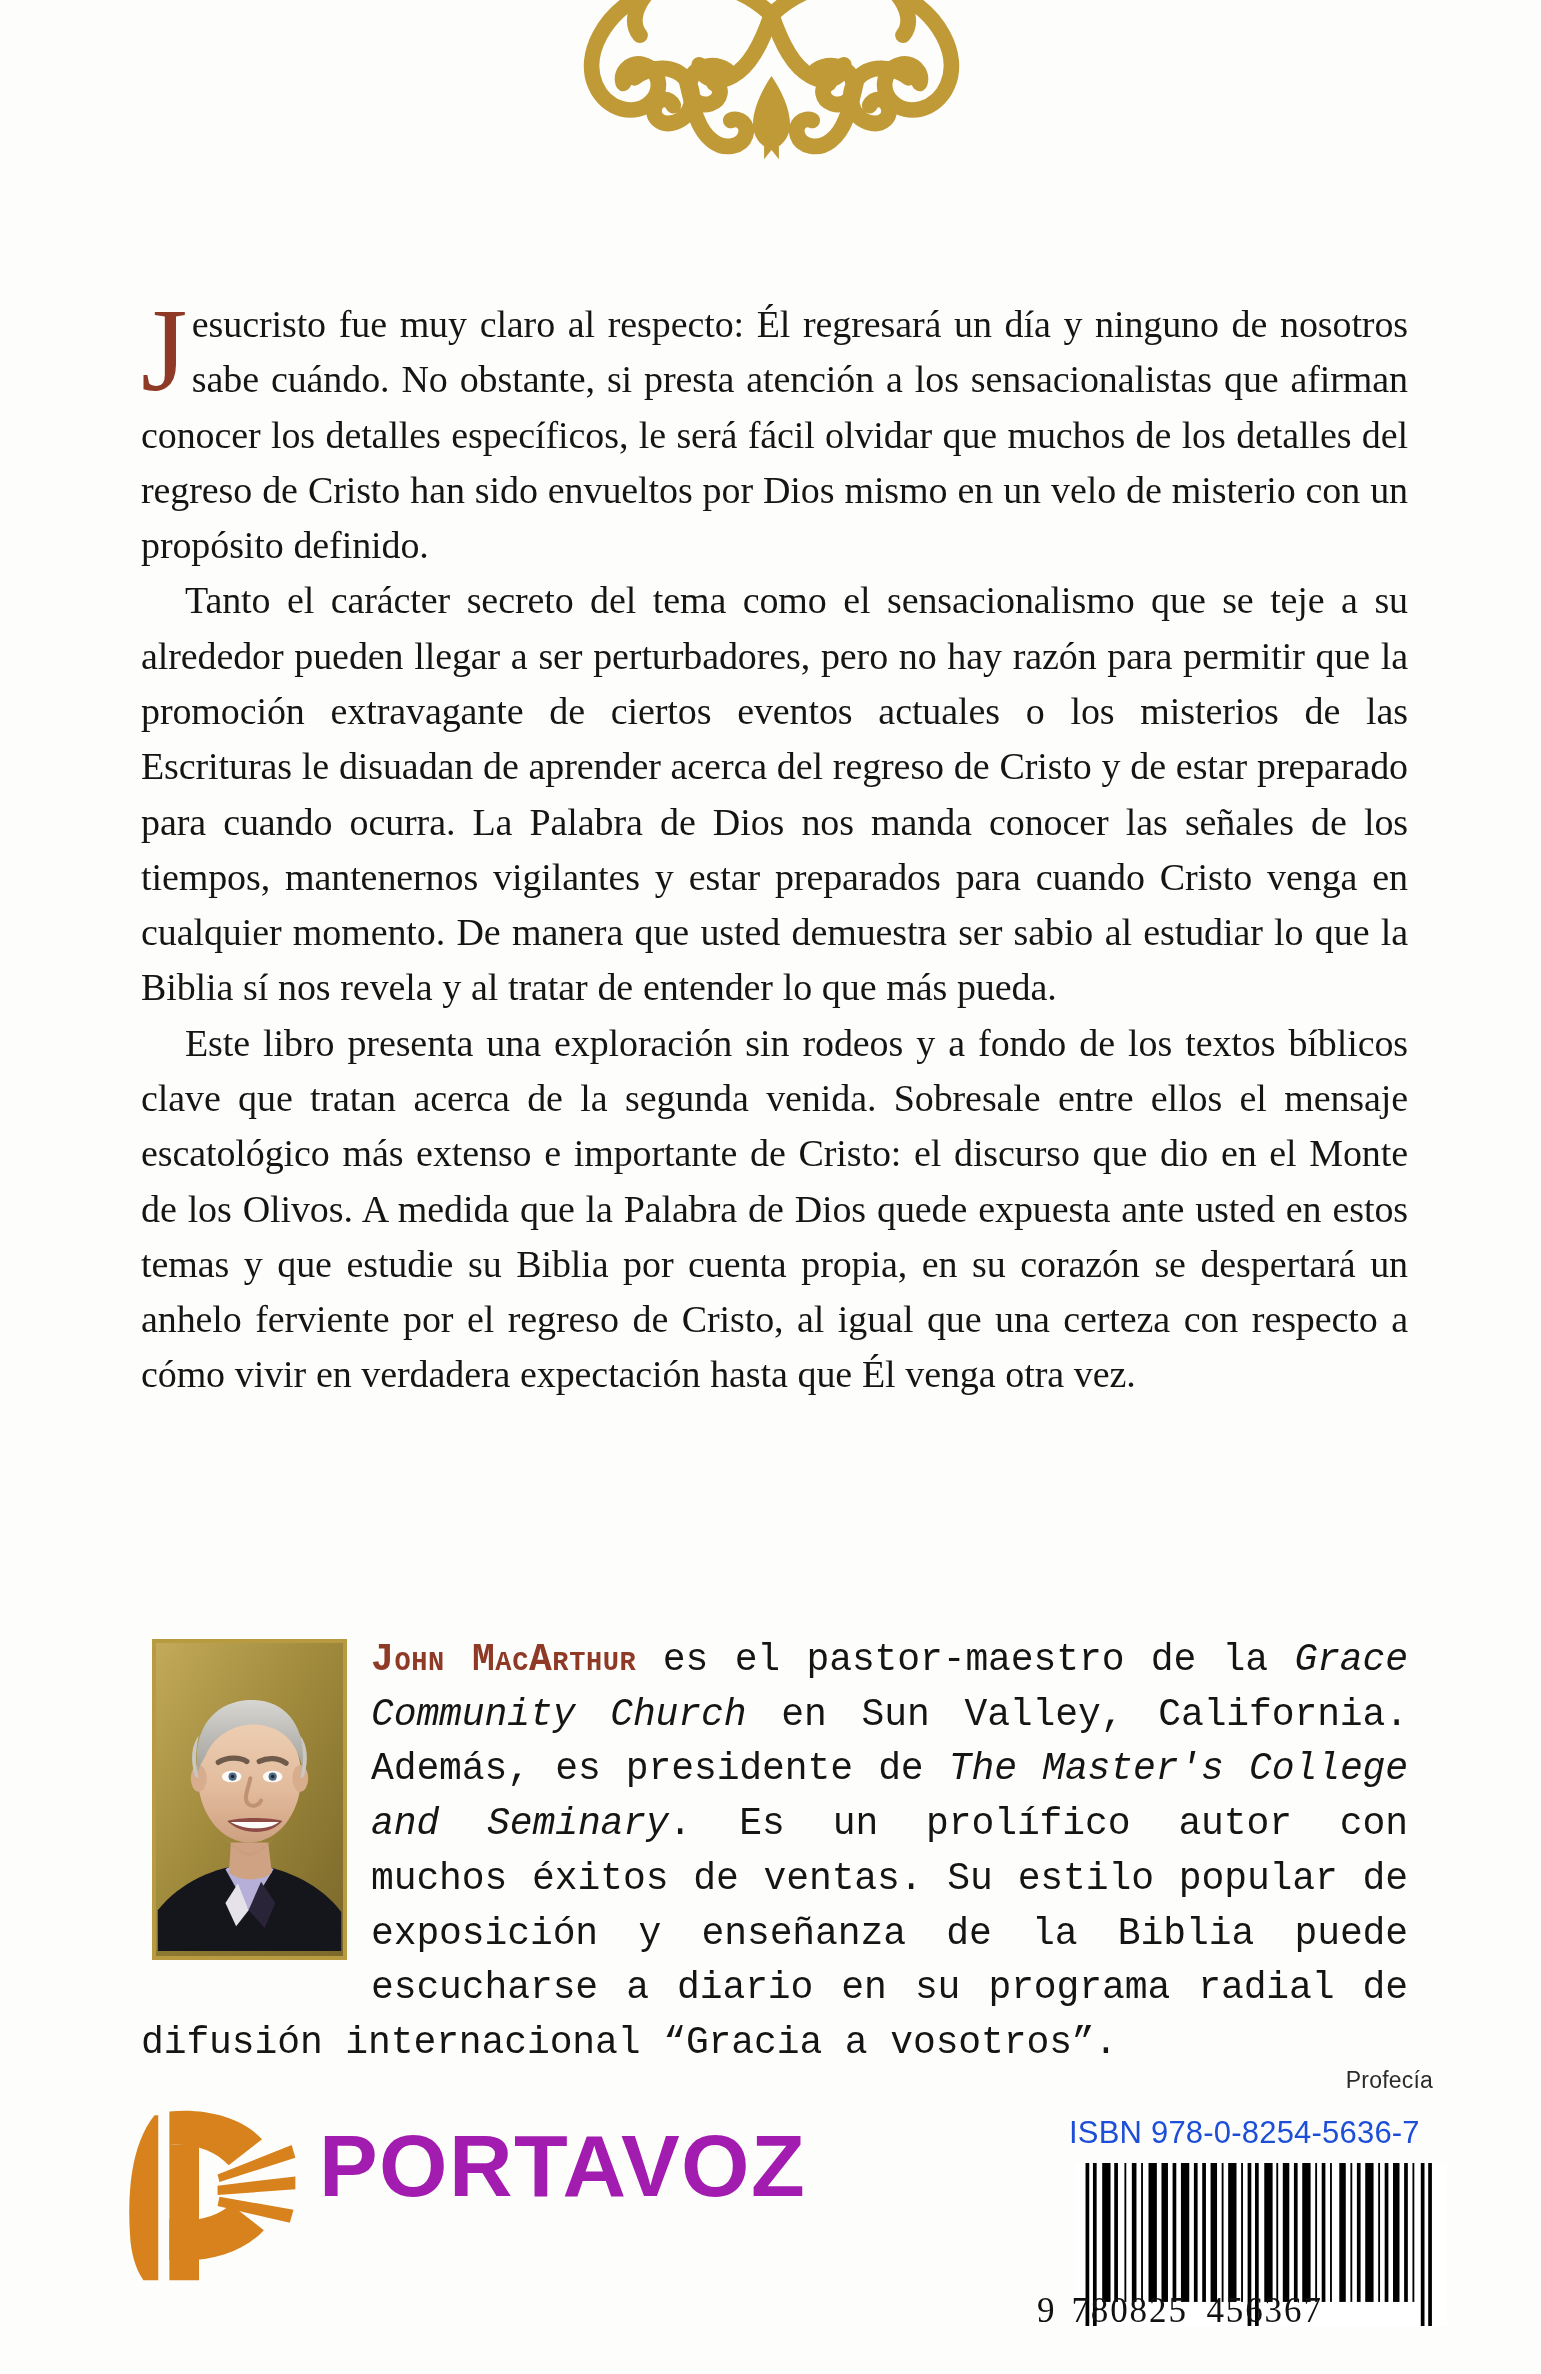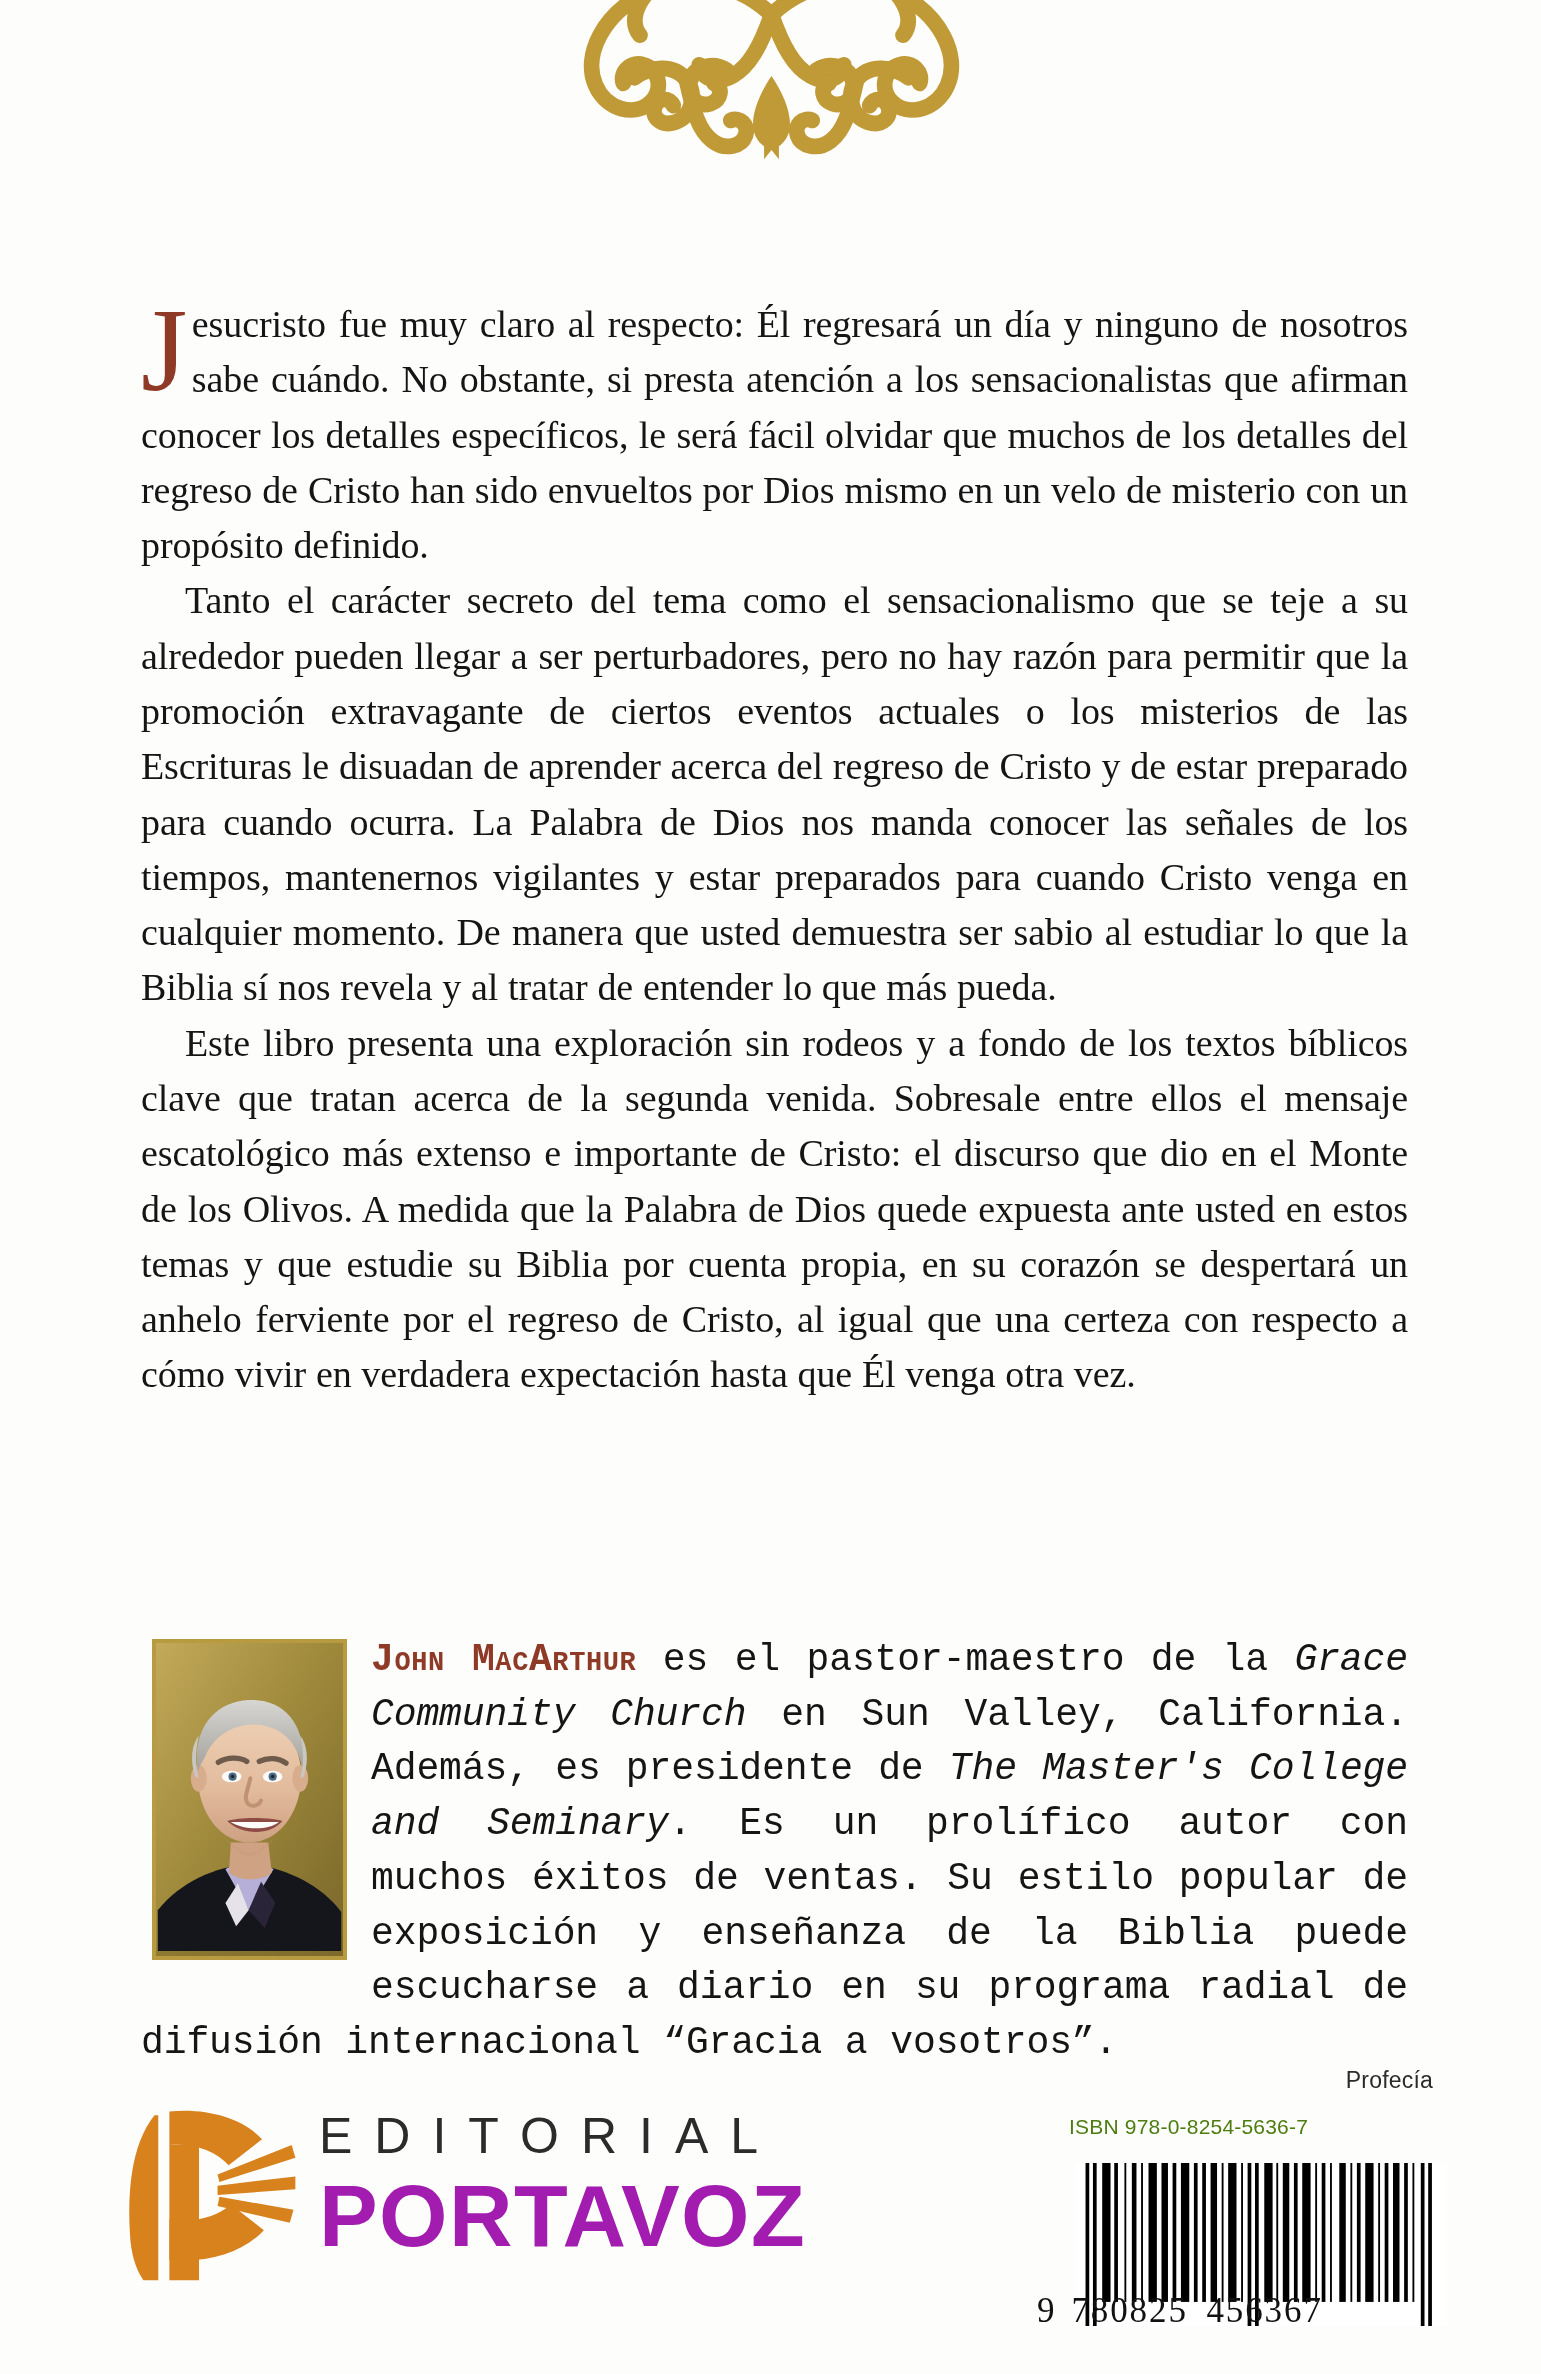--- a/index.html
+++ b/index.html
@@ -145,22 +145,22 @@
     font-family: "Liberation Sans", "DejaVu Sans", sans-serif;
     font-size: 23px;
     color: #2b2b2b;
     letter-spacing: 0.2px;
   }
   .isbn-line {
     position: absolute;
     left: 1069px;
     top: 2115px;
     font-family: "Liberation Sans", "DejaVu Sans", sans-serif;
-    font-size: 21px;
-    color: #4d7c0f;
+    font-size: 31px;
+    color: #1d4ed8;
     letter-spacing: 0.2px;
     white-space: nowrap;
   }
   .barcode-box {
     position: absolute;
     left: 1076px;
     top: 2163px;
     width: 371px;
     height: 163px;
   }
@@ -288,21 +288,20 @@
 
     <path d="M52 122 C 80 126 104 120 118 106 L 154 134 C 132 158 94 170 52 166 Z" fill="#d8821e"></path>
 
     <path d="M52 42 L 52 166 L 52 188 L 84 188 L 84 42 Z" fill="#d8821e"></path>
 
     <path d="M104 74 L 184 42 L 188 56 L 106 82 Z" fill="#d8821e"></path>
     <path d="M104 86 L 188 76 L 188 90 L 104 96 Z" fill="#d8821e"></path>
     <path d="M106 98 L 186 112 L 182 126 L 104 108 Z" fill="#d8821e"></path>
   </svg>
   <div class="logo-words">
-    <div class="word-editorial">EDITORIAL</div>
     <div class="word-portavoz">PORTAVOZ</div>
   </div>
 </div>
 
 <div class="category-label">Profecía</div>
 <div class="isbn-line">ISBN 978-0-8254-5636-7</div>
 
 <div class="barcode-box">
   <svg width="371" height="163" viewBox="0 0 400 176" aria-hidden="true">
     <rect width="400" height="176" fill="#ffffff"></rect>

